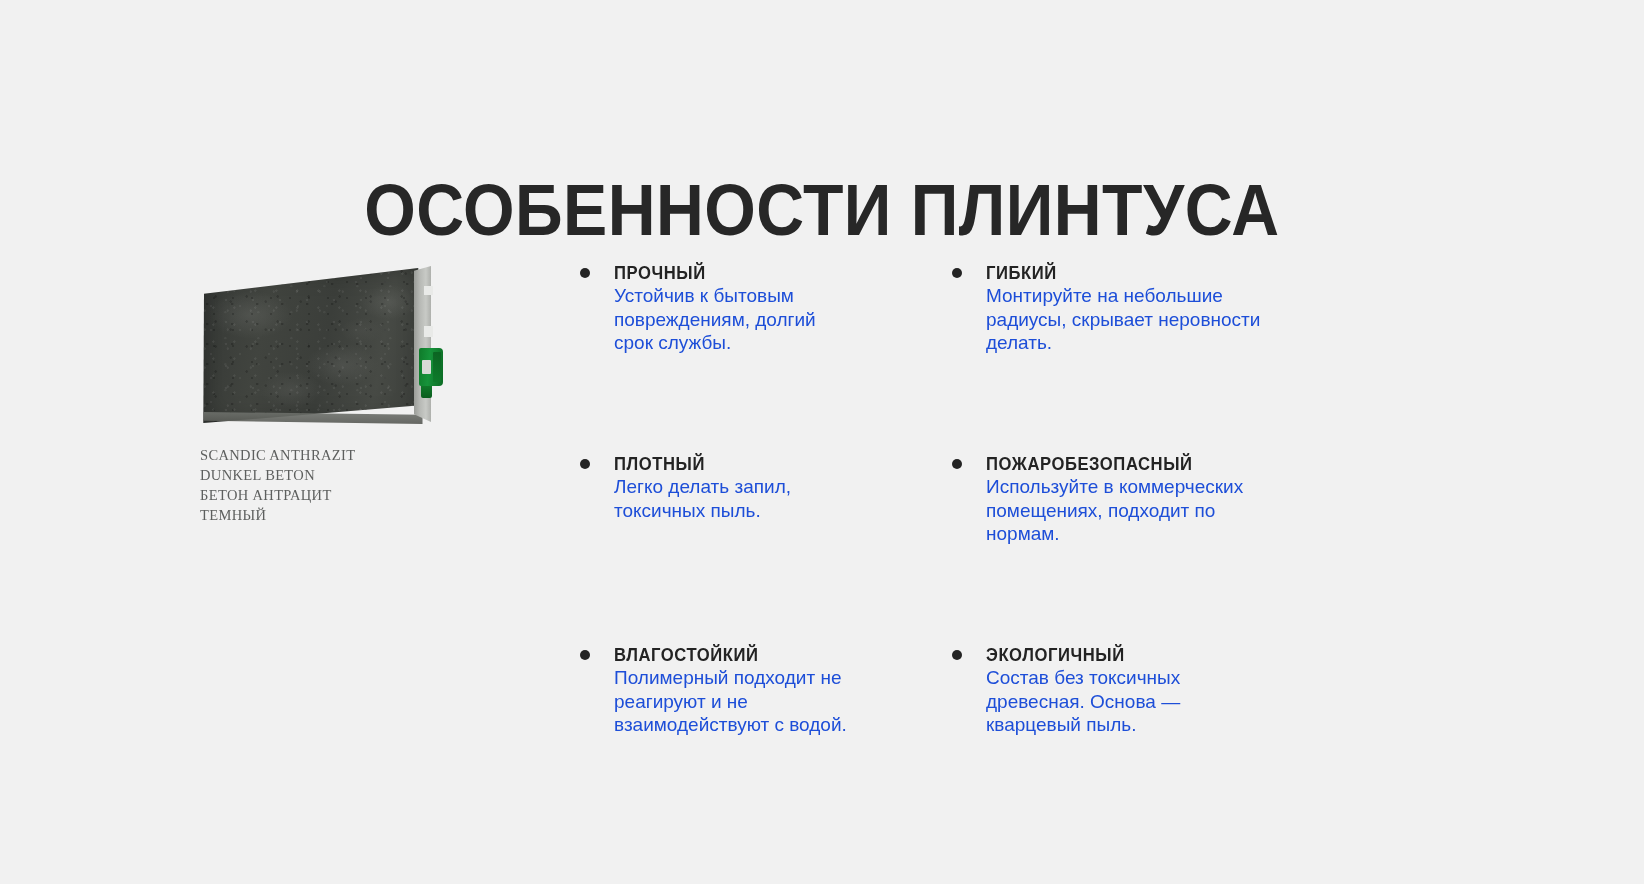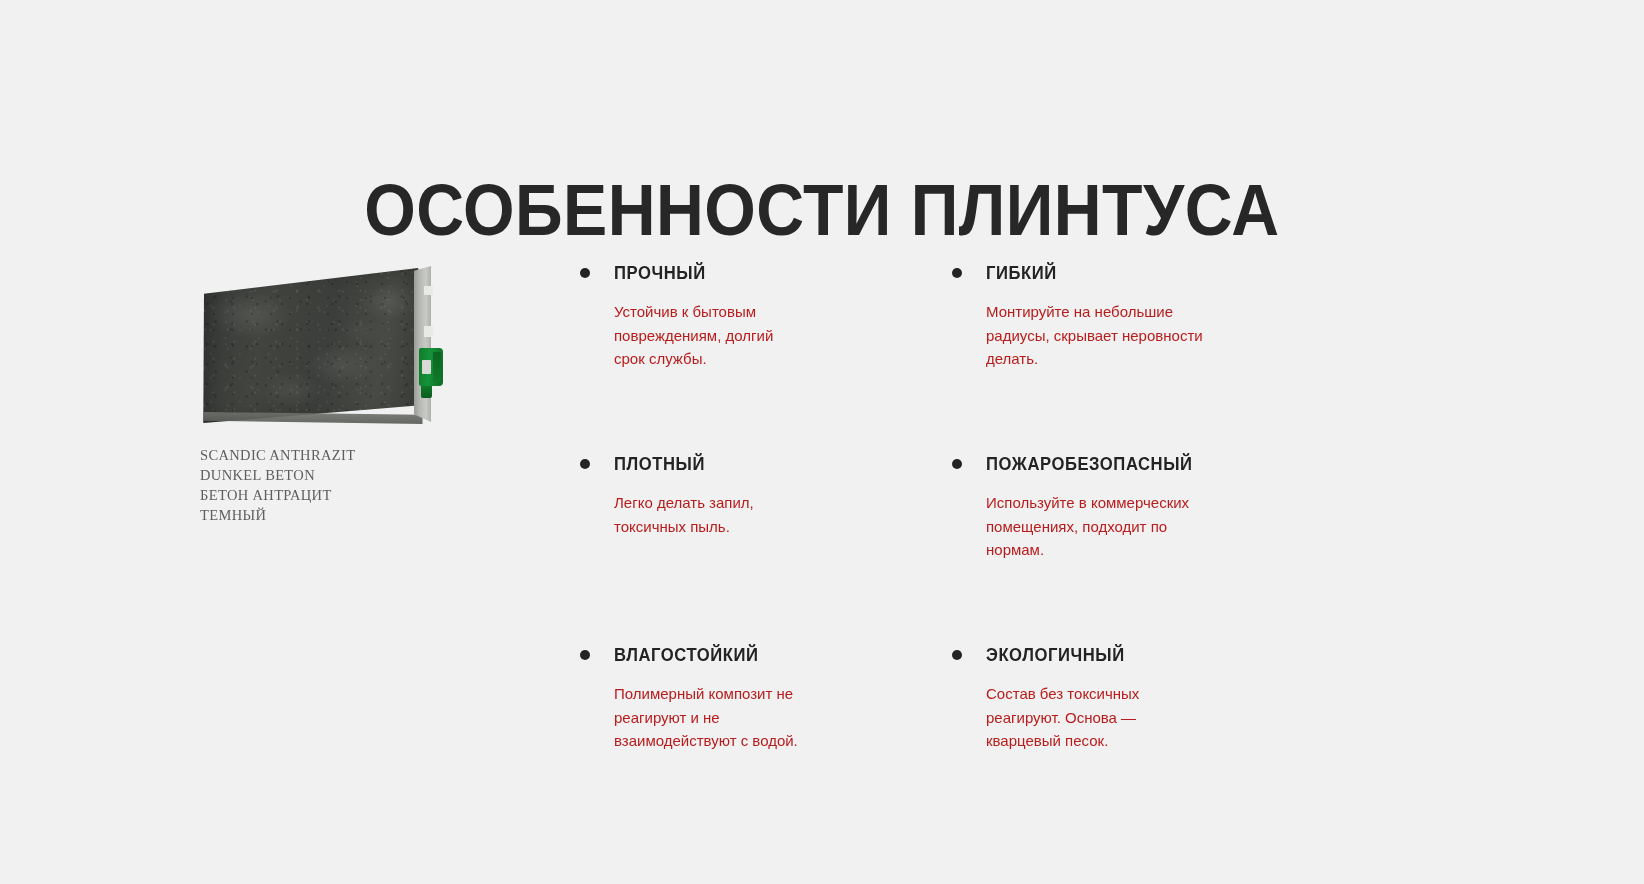--- a/index.html
+++ b/index.html
@@ -226,25 +226,24 @@
     font-weight: 700;
     letter-spacing: 0.6px;
     color: #232323;
     line-height: 20px;
     white-space: nowrap;
     transform: scaleX(0.95);
     transform-origin: 0 50%;
   }
 
   .feature-text {
-    margin-top: 16px;
     margin-left: 34px;
-    font-size: 15px;
+    font-size: 19px;
     line-height: 23.5px;
-    color: #b91c1c;
+    color: #1d4ed8;
     max-width: 250px;
   }
 
   .feature-text span { display: block; white-space: nowrap; }
 </style>
 </head>
 <body>
 
 <div class="page">
 
@@ -322,32 +321,32 @@
         <span>нормам.</span>
       </div>
     </div>
 
     <div class="feature">
       <div class="feature-head">
         <span class="bullet"></span>
         <span class="feature-title">ВЛАГОСТОЙКИЙ</span>
       </div>
       <div class="feature-text">
-        <span>Полимерный композит не</span>
+        <span>Полимерный подходит не</span>
         <span>реагируют и не</span>
         <span>взаимодействуют с водой.</span>
       </div>
     </div>
 
     <div class="feature">
       <div class="feature-head">
         <span class="bullet"></span>
         <span class="feature-title">ЭКОЛОГИЧНЫЙ</span>
       </div>
       <div class="feature-text">
         <span>Состав без токсичных</span>
-        <span>реагируют. Основа —</span>
-        <span>кварцевый песок.</span>
+        <span>древесная. Основа —</span>
+        <span>кварцевый пыль.</span>
       </div>
     </div>
 
   </div>
 </div>
 
 </body></html>

